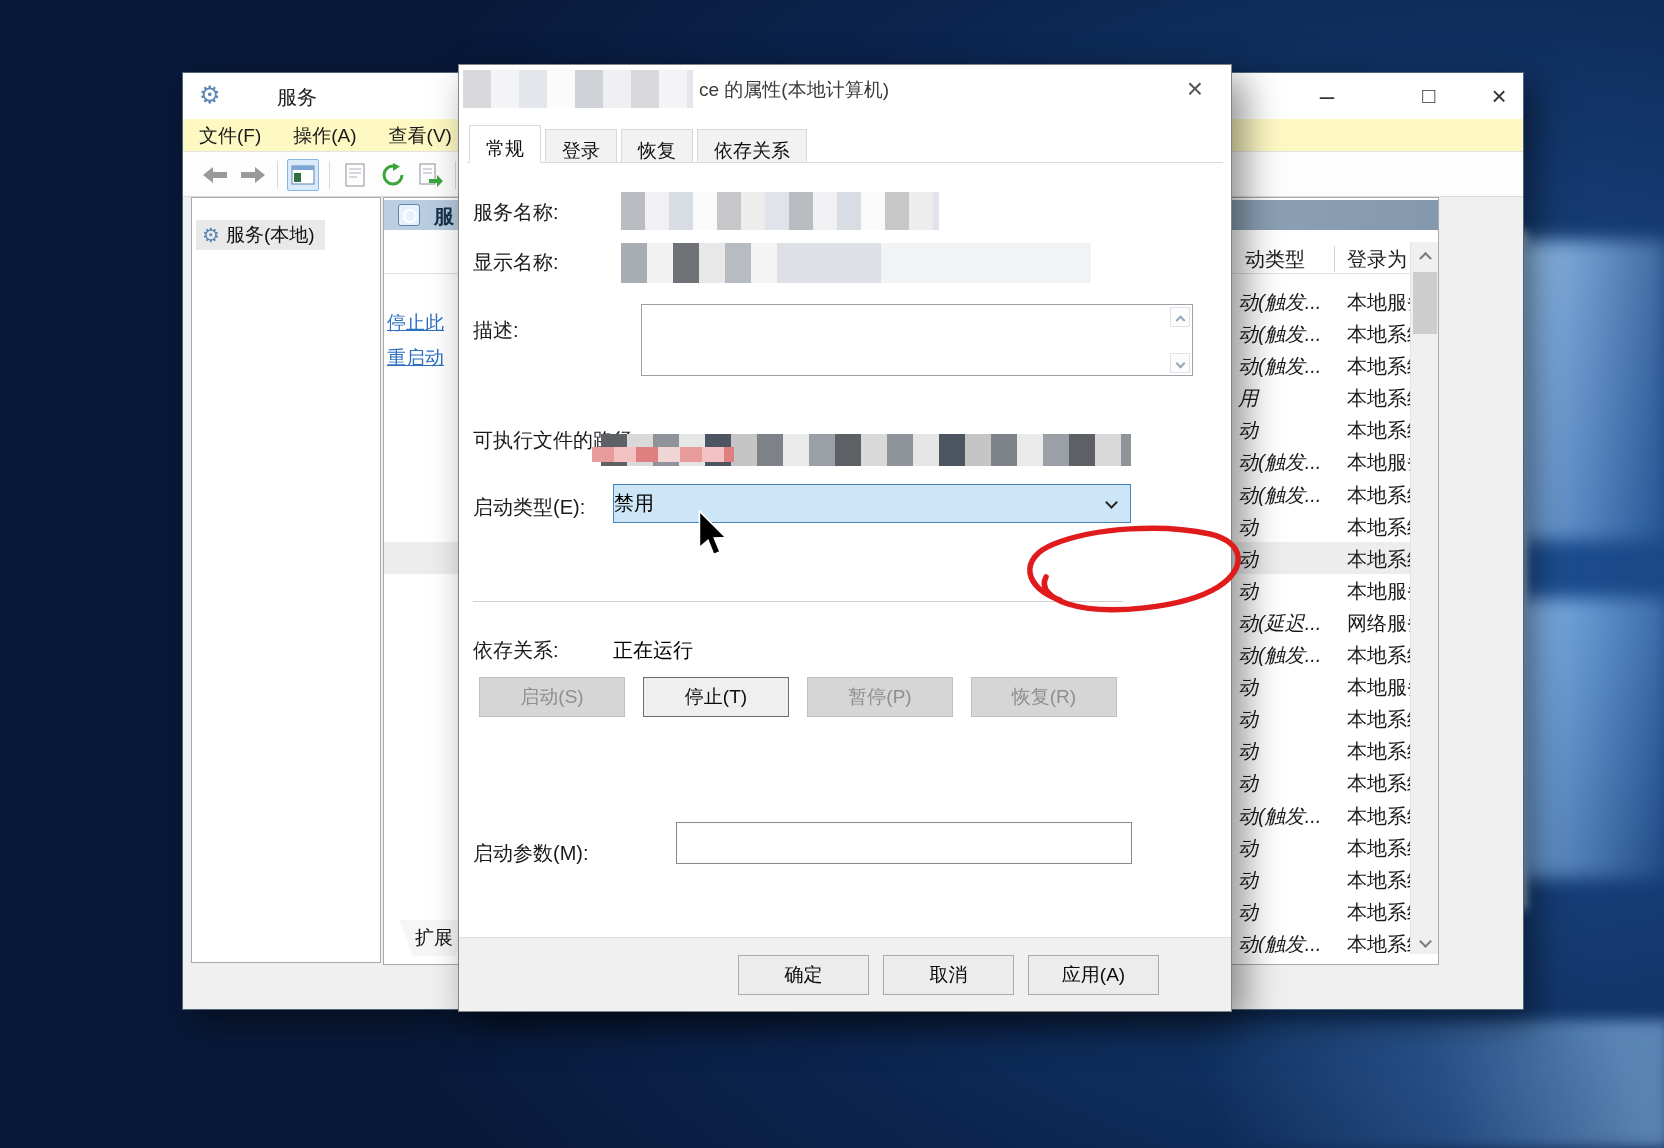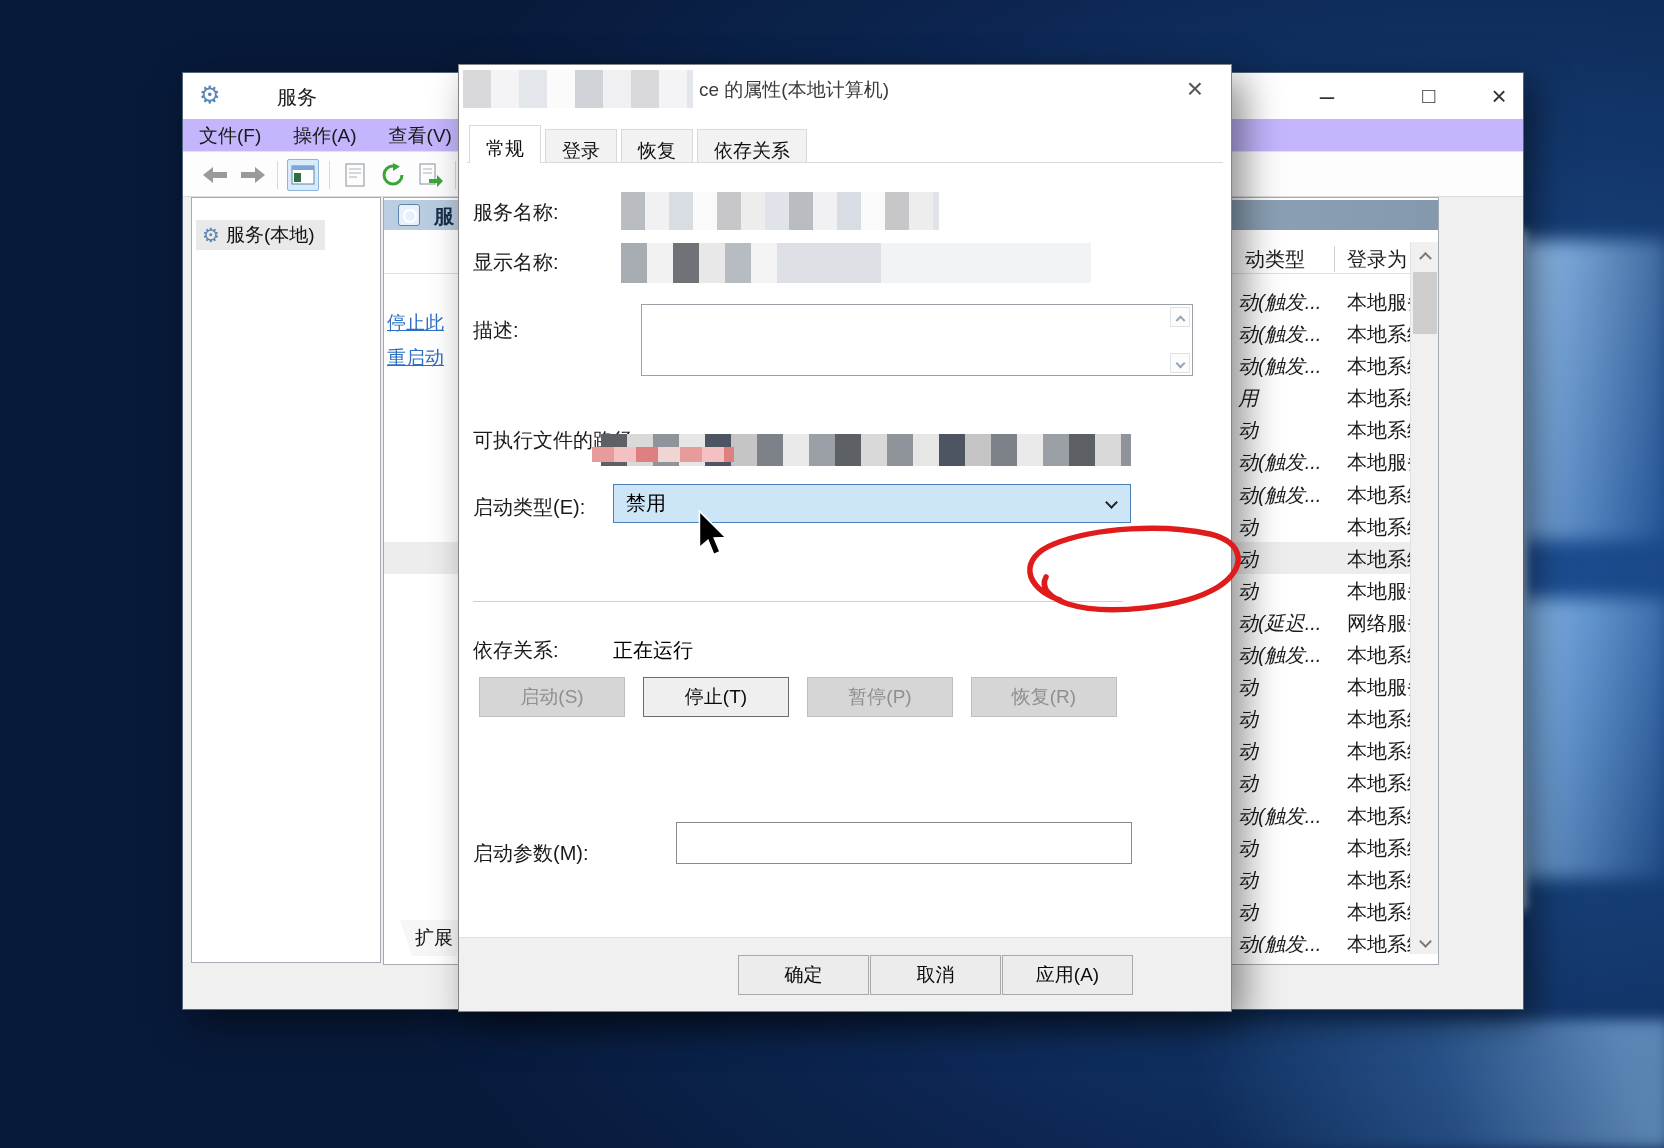--- a/index.html
+++ b/index.html
@@ -21,21 +21,21 @@
   
   #win { position:absolute; left:182px; top:72px; width:1342px; height:938px;
     background:#f0f0f0; border:1px solid #4f6579; box-shadow:10px 12px 34px rgba(0,0,0,.5); }
   .w-titlebar { position:absolute; left:0; top:0; right:0; height:46px; background:#fff; }
   .w-title-icon { position:absolute; left:16px; top:8px; font-size:24px; color:#5b87b5; }
   .w-title { position:absolute; left:50px; top:11px; font-size:20px; color:#222;margin-left:44px; }
   .wc { position:absolute; top:4px; width:44px; height:38px; text-align:center; line-height:38px; color:#333; }
   .wc-min { left:1122px; font-size:26px; }
   .wc-max { left:1224px; font-size:22px; }
   .wc-close { left:1294px; font-size:26px; }
-  .w-menubar { position:absolute; left:0; top:46px; right:0; height:32px; background:#c4b5fd; }
+  .w-menubar { position:absolute; left:0; top:46px; right:0; height:32px; background:#fef9c3; }
   .menu-item { display:inline-block; padding:4px 16px; font-size:19px; color:#1a1a1a; }
   .w-toolbar { position:absolute; left:0; top:78px; right:0; height:46px; background:#fdfdfd;
     border-top:1px solid #e4e4e4; border-bottom:1px solid #dcdcdc; }
   .tool { position:absolute; top:7px; width:32px; height:32px; display:flex; align-items:center; justify-content:center; }
   .tsep { position:absolute; top:9px; width:1px; height:28px; background:#d8d8d8; }
   .tool-hl { border:1px solid #88b6e0; background:#d9eafa; border-radius:2px; }
 
   
   .tree-pane { position:absolute; left:8px; top:124px; width:190px; height:766px; background:#fff; border:1px solid #a3aab2; }
   .tree-item { position:absolute; left:4px; top:22px; height:30px; display:flex; align-items:center; gap:6px;
@@ -106,37 +106,37 @@
   .desc-arrow .chev { width:7px; height:7px; border-color:#97a6b4; }
   .da-up { top:2px; } .da-down { bottom:2px; }
 
   .mosaic-path { position:absolute; left:142px; top:369px; width:530px; height:32px;
     background:repeating-linear-gradient(90deg,#5d6166 0 26px,#d9d9d9 26px 52px,#8e9499 52px 78px,#e6e6e6 78px 104px,#4e5562 104px 130px,#c5c5c5 130px 156px,#7d8288 156px 182px,#eaeaea 182px 208px,#9aa0a6 208px 234px); }
   .mosaic-red { position:absolute; left:133px; top:382px; width:142px; height:15px;
     background:repeating-linear-gradient(90deg,#e89b9b 0 22px,#f3c1c1 22px 44px,#df8080 44px 66px,#f0d5d5 66px 88px); }
 
   .combo { position:absolute; left:154px; top:419px; width:518px; height:39px; background:#cde6f7;
     border:1px solid #4a82b8; display:flex; align-items:center; }
-  .combo-value { padding-left:12px; font-size:20px; color:#000; }
+  .combo-value { font-size:20px; color:#000; }
   .combo-chev { position:absolute; right:14px; top:13px; width:9px; height:9px;
     border-right:2px solid #222; border-bottom:2px solid #222; transform:rotate(45deg); }
 
   .d-sep { position:absolute; left:14px; top:536px; width:650px; height:1px; background:#cfcfcf; }
   .status-value { position:absolute; left:154px; top:572px; font-size:20px; color:#000; }
 
   .svc-btn-row { position:absolute; left:20px; top:612px; display:flex; gap:18px; }
   .sbtn { width:146px; height:40px; font-size:19px; font-family:inherit; }
   .sbtn.off { background:#d6d6d6; border:1px solid #bfbfbf; color:#8f8f8f; }
   .sbtn.on { background:#efefef; border:1px solid #6b6b6b; color:#0b0b0b; }
 
   .d-hint { position:absolute; left:14px; top:682px; font-size:19px; color:#1a1a1a; }
   .param-input { position:absolute; left:217px; top:757px; width:456px; height:42px; border:1px solid #8a8a8a; background:#fff; font-size:19px; padding:0 8px; }
 
   .d-footer { position:absolute; left:0; right:0; top:872px; bottom:0; background:#f0f0f0; border-top:1px solid #e0e0e0; }
-  .foot-btns { position:absolute; left:279px; top:17px; display:flex; gap:1px; }
+  .foot-btns { position:absolute; left:279px; top:17px; display:flex; gap:14px; }
   .fbtn { width:131px; height:40px; background:#ececec; border:1px solid #a9a9a9; font-size:19px; color:#0b0b0b; font-family:inherit; }
 
   
   #red-circle { position:absolute; left:553px; top:455px; width:235px; height:104px; z-index:60; pointer-events:none; }
   #cursor { position:absolute; left:695px; top:510px; width:34px; height:48px; z-index:61; pointer-events:none; }
 </style>
 </head>
 <body>
 
 <div id="screen">

